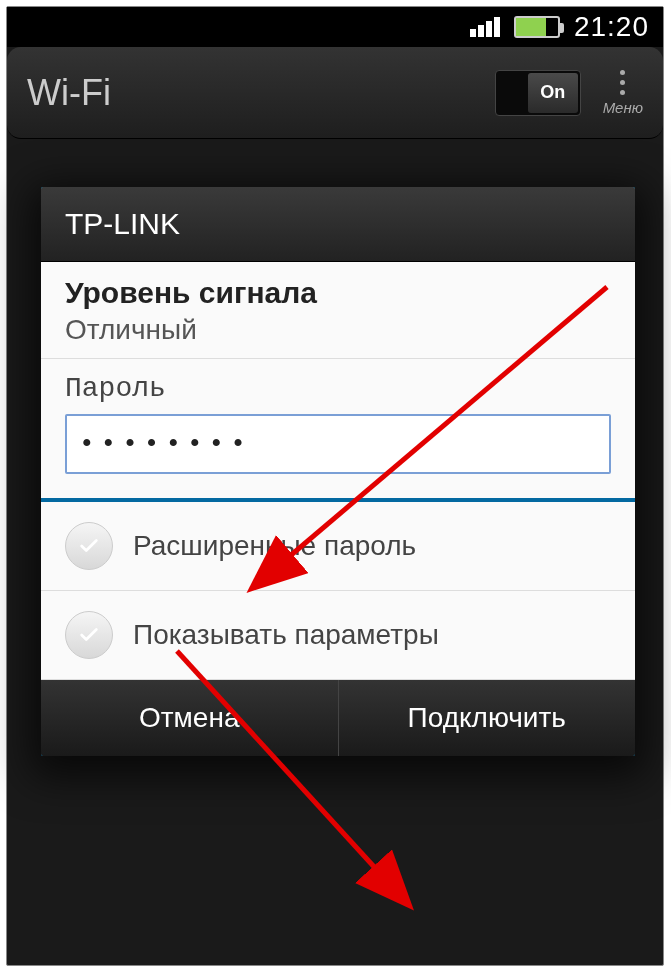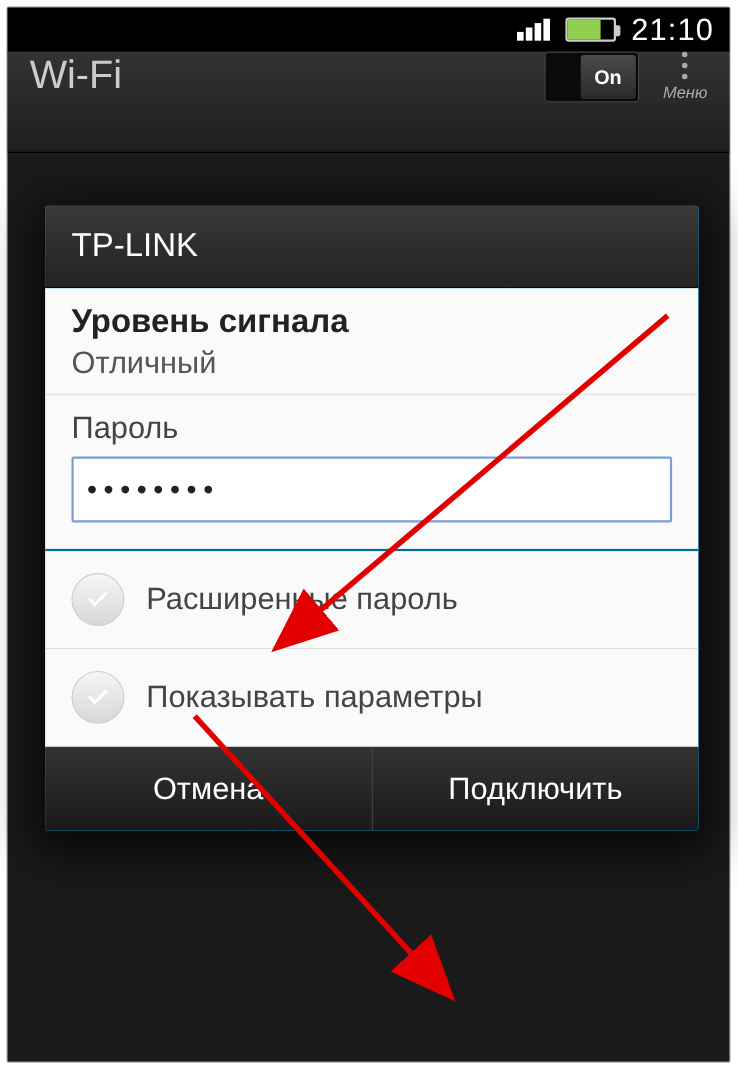--- a/index.html
+++ b/index.html
@@ -38,23 +38,24 @@
   .signal span:nth-child(4){height:20px;}
   .battery {
     width:46px; height:22px; border:2px solid #ccc; border-radius:3px; position:relative; display:flex; align-items:center;
   }
   .battery::after { content:""; position:absolute; right:-6px; top:5px; width:4px; height:10px; background:#ccc; border-radius:0 2px 2px 0;}
   .battery-fill { height:100%; width:72%; background:#8fd14f; }
   .clock { color:#fff; font-size:28px; font-weight:300; letter-spacing:1px;}
   .header {
     height:92px;
     background:linear-gradient(to bottom,#333 0%,#1e1e1e 100%);
-    display:flex; 
+    display:flex; align-items:center;
     padding:0 20px;
     border-bottom:1px solid #000;
+    border-radius:14px;
   }
   .header-title { color:#ccc; font-size:36px; font-weight:300; flex:1; }
   .toggle {
     width:86px; height:46px; background:#0a0a0a; border:1px solid #444; border-radius:4px;
     display:flex; align-items:center; justify-content:flex-end; padding:2px;
   }
   .toggle-knob {
     width:50px; height:40px; background:linear-gradient(to bottom,#4a4a4a,#2a2a2a);
     border-radius:3px; display:flex; align-items:center; justify-content:center;
     color:#fff; font-size:18px; font-weight:bold;
@@ -74,21 +75,21 @@
   }
   .dialog-title {
     background:linear-gradient(to bottom,#3a3a3a,#222);
     color:#fff; font-size:30px; padding:20px 24px; font-weight:400;
     border-bottom:1px solid #000;
   }
   .dialog-body { background:#fafafa; }
   .section { padding:14px 24px 12px; border-bottom:1px solid #ddd;}
   .section-label { font-size:30px; font-weight:bold; color:#222; margin-bottom:4px;}
   .section-value { font-size:28px; color:#555; }
-  .pw-section { padding:14px 24px 24px; border-bottom:2px solid #0369a1;}
+  .pw-section { padding:14px 24px 24px; border-bottom:4px solid #0369a1;font-family:Liberation Mono, monospace;}
   .pw-label { font-size:28px; color:#444; margin-bottom:10px;}
   .pw-input {
     width:100%; height:60px; border:2px solid #7a9fd6; border-radius:2px;
     font-size:26px; padding:0 12px; letter-spacing:6px; color:#222;
     background:#fff; font-family:inherit;
   }
   .check-row { display:flex; align-items:center; gap:20px; padding:20px 24px; border-bottom:1px solid #ddd;}
   .check-circle {
     width:48px; height:48px; border-radius:50%;
     background:linear-gradient(to bottom,#f5f5f5,#d8d8d8);
@@ -115,21 +116,21 @@
   <div class="status-bar">
     <div class="signal">
       <span></span>
         <span></span>
         <span></span>
         <span></span>
     </div>
     <div class="battery">
       <div class="battery-fill"></div>
     </div>
-    <div class="clock">21:10</div>
+    <div class="clock">21:20</div>
   </div>
 
   <div class="header">
     <div class="header-title">Wi-Fi</div>
     <div class="toggle">
       <div class="toggle-knob">On</div>
     </div>
     <div class="menu-btn">
       <div class="menu-dots">
           <span></span>

